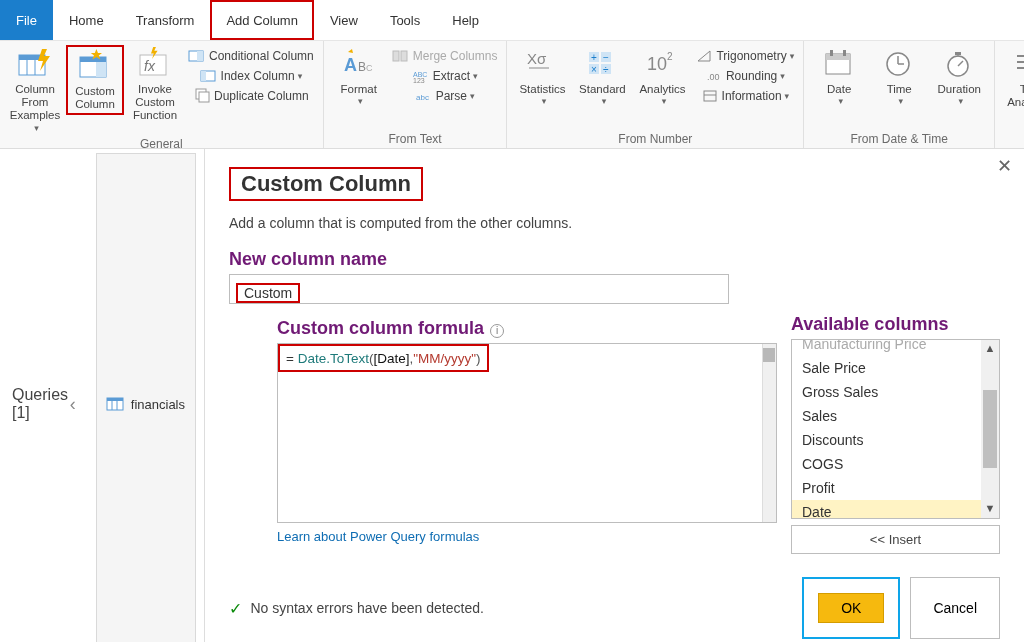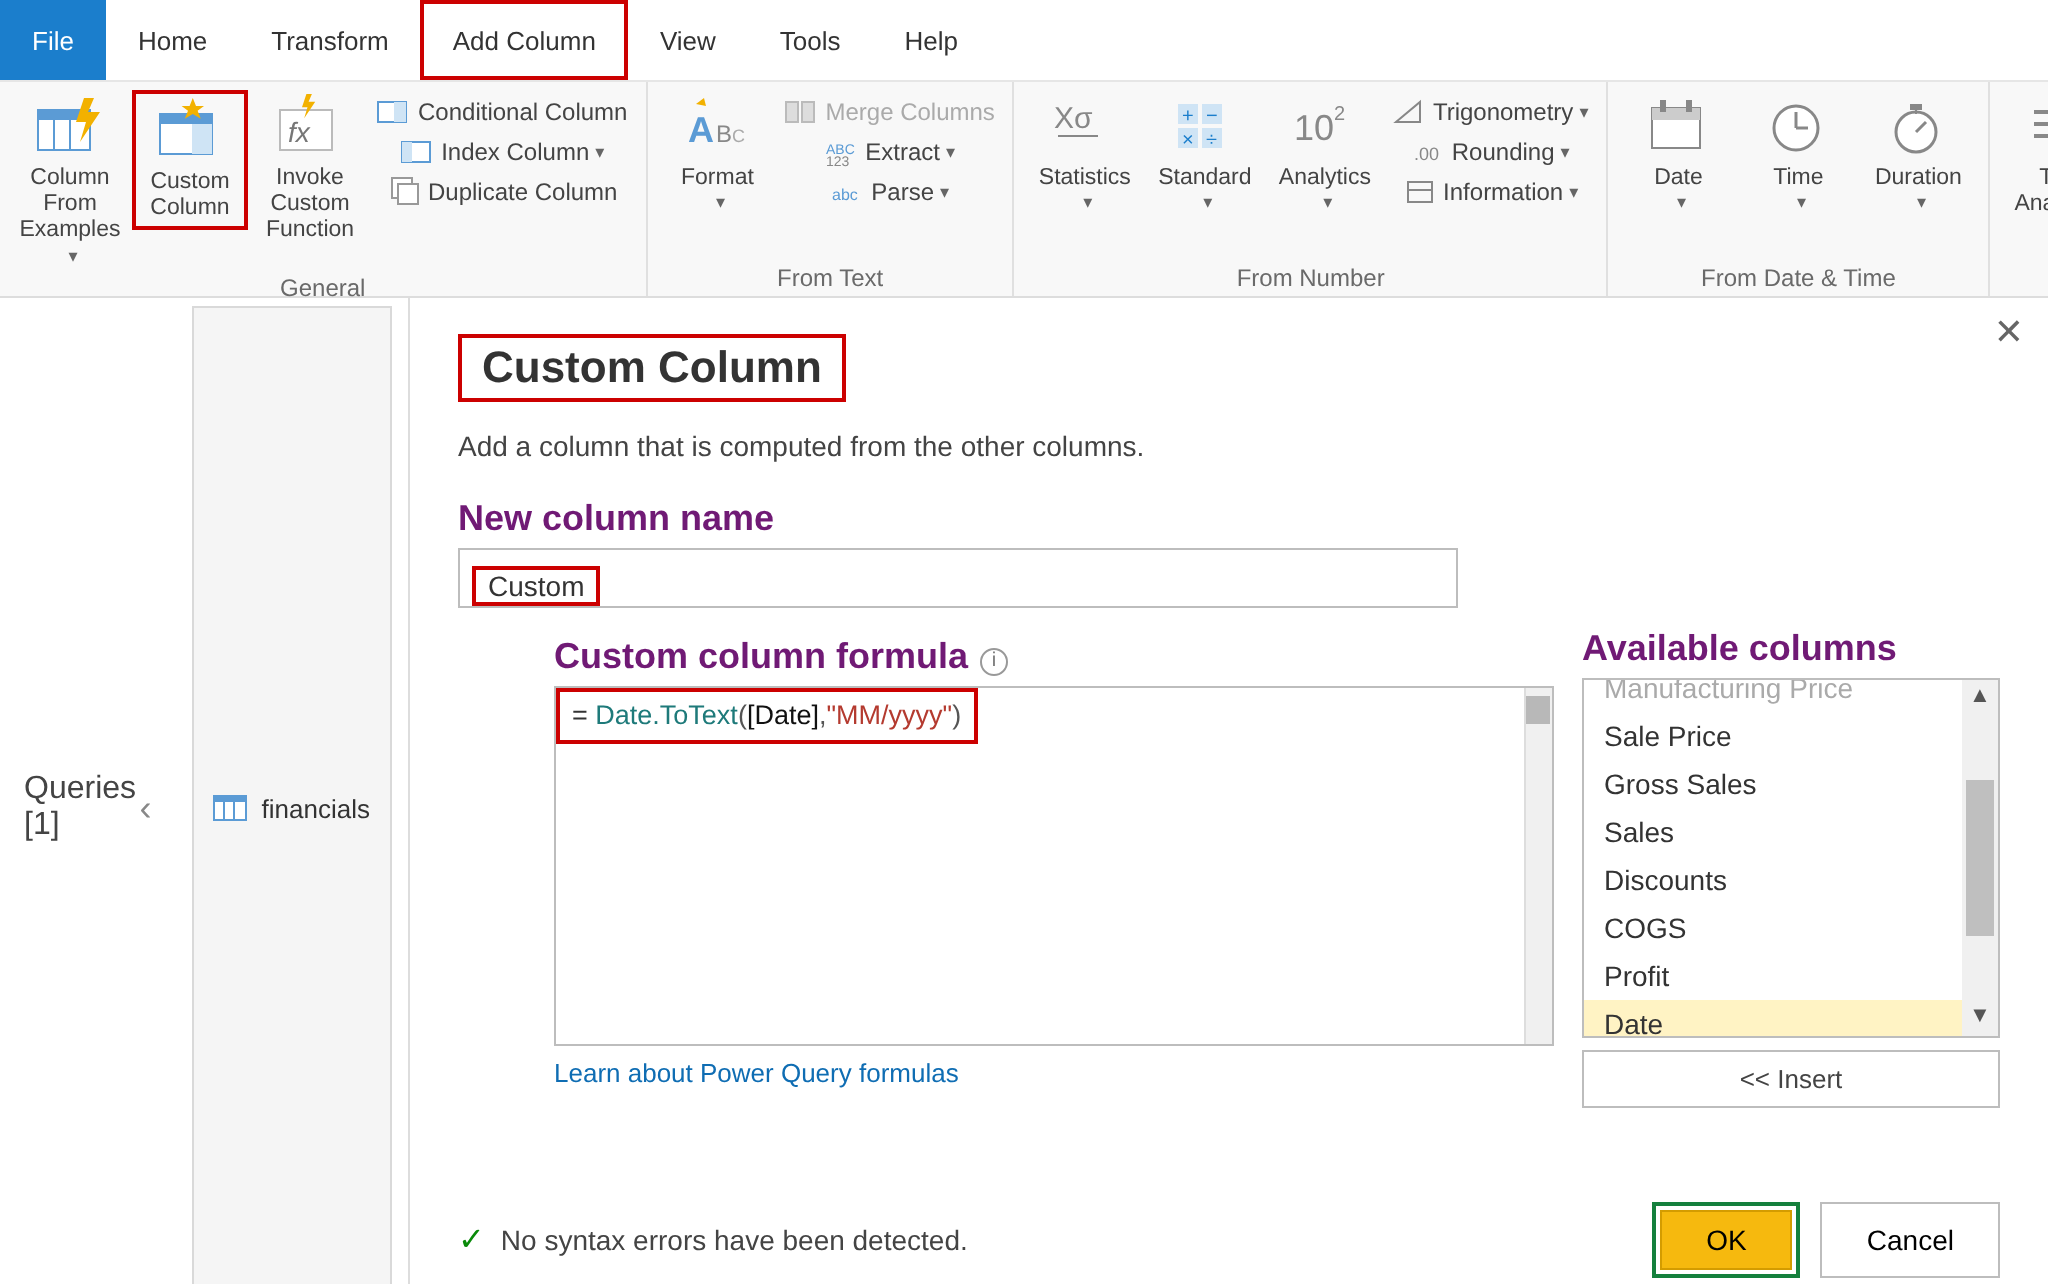--- a/index.html
+++ b/index.html
@@ -61,21 +61,21 @@
   .avail-list .vup, .avail-list .vdn { position:absolute; right:2px; width:14px; height:14px; color:#555; font-size:11px; text-align:center;}
   .avail-list .vup { top:2px;} .avail-list .vdn { bottom:2px;}
   .avail-list .vthumb { position:absolute; right:2px; top:50px; width:14px; height:78px; background:#bfbfbf;}
   .insert-btn { margin-top:6px; border:1px solid #bdbdbd; text-align:center; padding:6px 0; font-size:13px; color:#444; cursor:pointer;}
 
   .learn { color:#0f6db3; font-size:13px; margin-top:6px; cursor:pointer;}
   .status-row { position:absolute; bottom:20px; left:24px; right:24px; display:flex; align-items:center; justify-content:space-between;}
   .status-left { display:flex; align-items:center; color:#444; font-size:14px;}
   .check { color:#0a8a0a; font-size:16px; margin-right:8px;}
   .actions { display:flex; gap:10px;}
-  .okwrap { border:2px solid #15803d; padding:2px;}
+  .okwrap { border:2px solid #0ea5e9; padding:14px;}
   .btn { border:1px solid #bdbdbd; padding:6px 22px; font-size:14px; cursor:pointer; background:#fff;}
   .btn.ok { background:#f6b90e; border-color:#d49c00;}
   
   svg { overflow:visible; }
 </style>
 </head>
 <body>
 
 <div class="menubar">
   <div class="mi file">File</div>

